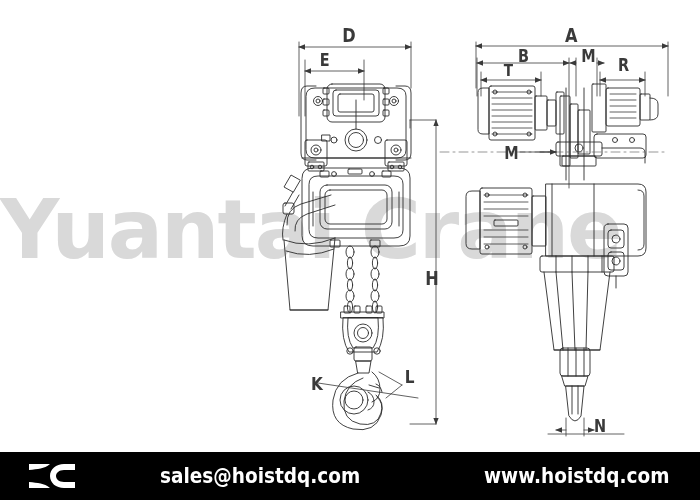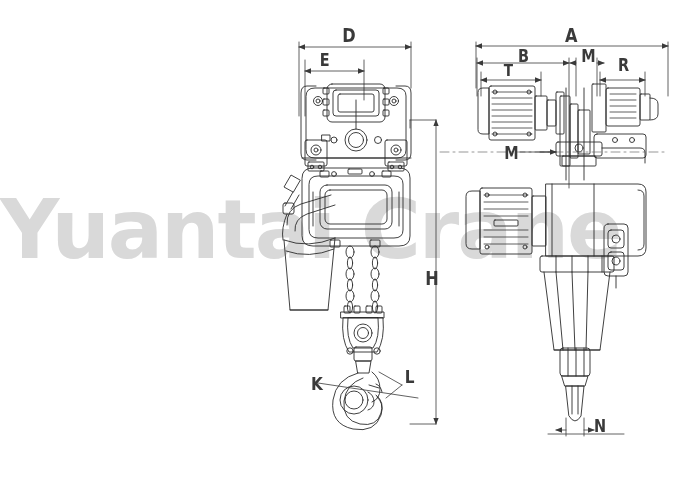--- a/index.html
+++ b/index.html
@@ -479,14 +479,23 @@
 
   <div class="dim-label" style="left:564px; top:26px; font-size:19px;">A</div>
   <div class="dim-label" style="left:517px; top:48px; font-size:17px;">B</div>
   <div class="dim-label" style="left:503px; top:63px; font-size:16px;">T</div>
   <div class="dim-label" style="left:580px; top:48px; font-size:17px;">M</div>
   <div class="dim-label" style="left:617px; top:57px; font-size:17px;">R</div>
   <div class="dim-label" style="left:503px; top:145px; font-size:17px;">M</div>
   <div class="dim-label" style="left:593px; top:418px; font-size:17px;">N</div>
 
 
+  <div id="footer">
+    <svg id="footer-logo" viewBox="0 0 52 32">
+      <path d="M3,4 L24,4 C18,9 12,9 3,10 Z" fill="#ffffff"></path>
+      <path d="M49,4 L38,4 C30,4 24,9 24,16 C24,23 30,28 38,28 L49,28 L49,22 L38,22 C33,22 30,19 30,16 C30,13 33,10 38,10 L49,10 Z" fill="#ffffff"></path>
+      <path d="M3,28 L24,28 C18,23 12,23 3,22 Z" fill="#ffffff"></path>
+    </svg>
+    <div id="footer-email">sales@hoistdq.com</div>
+    <div id="footer-site">www.hoistdq.com</div>
+  </div>
 
 </div>
 
 </body></html>

